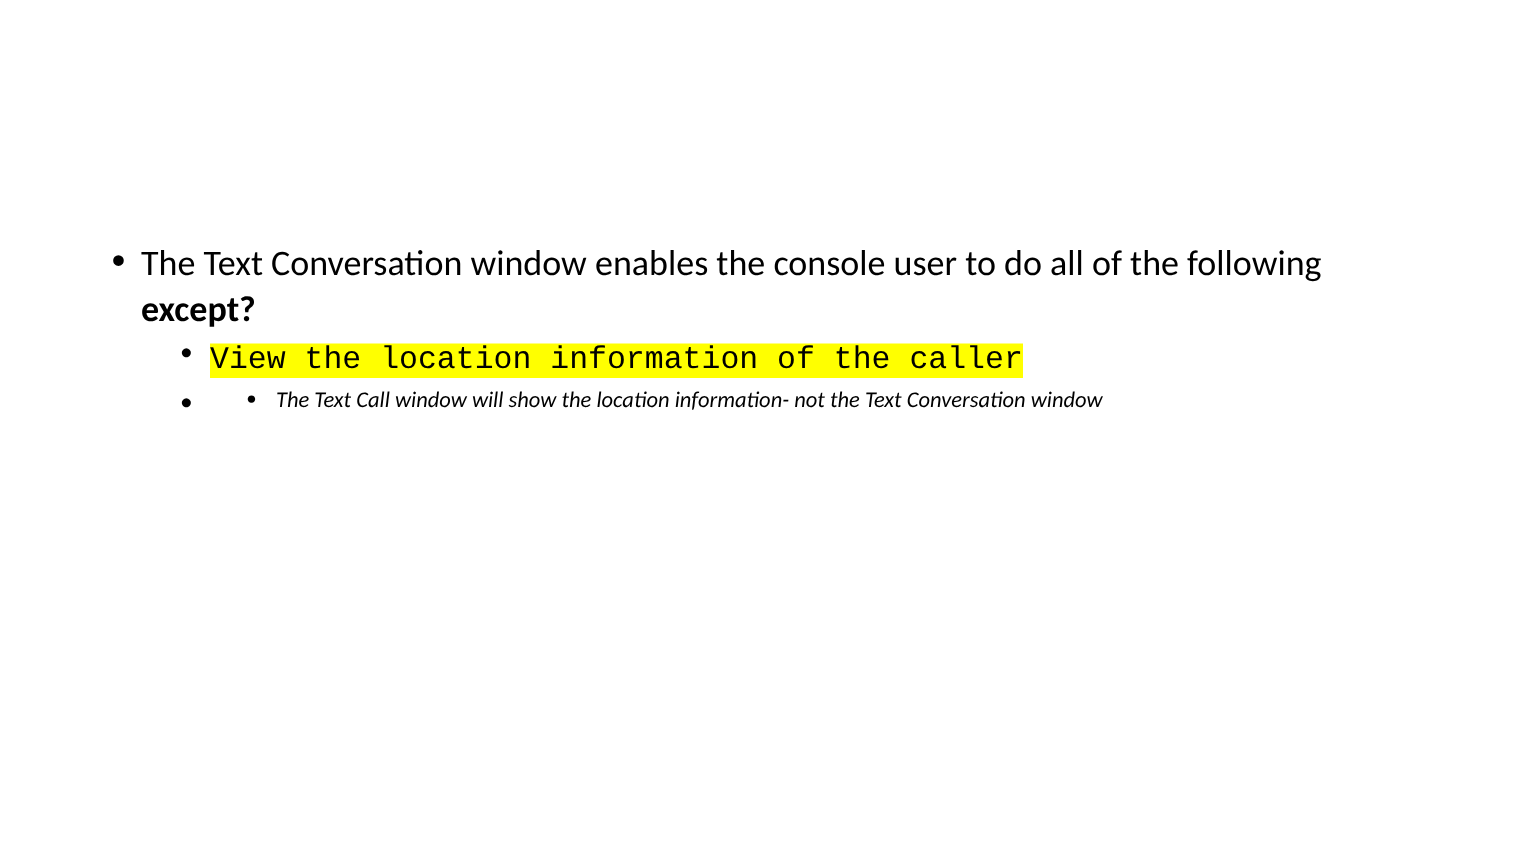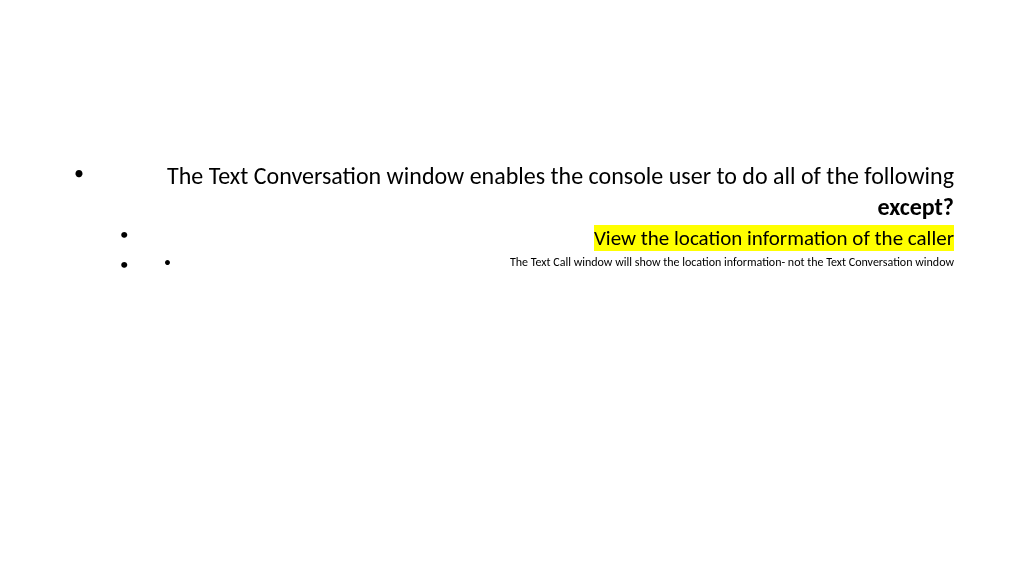--- a/index.html
+++ b/index.html
@@ -1,19 +1,18 @@
 <!DOCTYPE html>
 <html><head>
   <meta charset="utf-8">
   <style>
     * {
       margin: 0;
       padding: 0;
       box-sizing: border-box;
-      text-align: right;
     }
     body {
       width: 1024px;
       height: 576px;
       background: #ffffff;
       font-family: Calibri, 'Segoe UI', Arial, sans-serif;
       color: #000000;
       padding: 160px 70px 0 70px;
     }
     ul {
@@ -46,42 +45,44 @@
       margin-bottom: 1px;
     }
     .level-2 > li::before {
       content: "•";
       position: absolute;
       left: 2px;
       top: 0;
       font-size: 17px;
     }
     .level-3 {
-      font-size: 12px;
+      font-size: 15px;
       line-height: 1.35;
       margin-top: 0;
       margin-left: 22px;
+      font-style: italic;
     }
     .level-3 > li {
       position: relative;
       padding-left: 22px;
       margin-bottom: 1px;
     }
     .level-3 > li::before {
       content: "•";
       position: absolute;
       left: 2px;
       top: 0;
       font-size: 14px;
     }
     .bold {
       font-weight: bold;
     }
     .highlight {
       background-color: #ffff00;
+      font-family: Liberation Mono, monospace;
     }
   </style>
 </head>
 <body>
 
 <ul class="level-1">
   <li>
     <span>The Text Conversation window enables the console user to do all of the following </span><span class="bold">except?</span>
     <ul class="level-2">
       <li><span class="highlight">View the location information of the caller</span></li>

